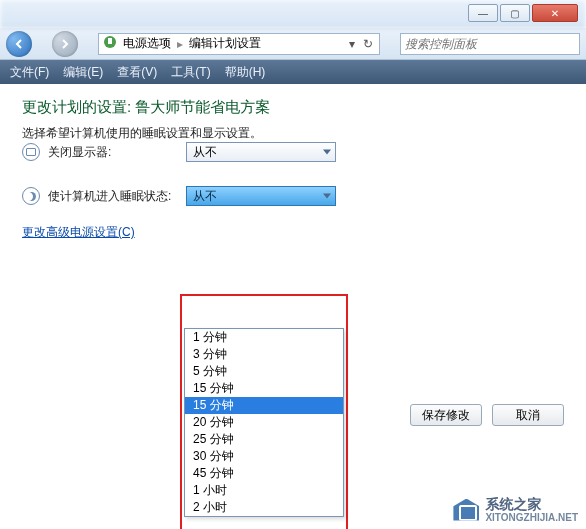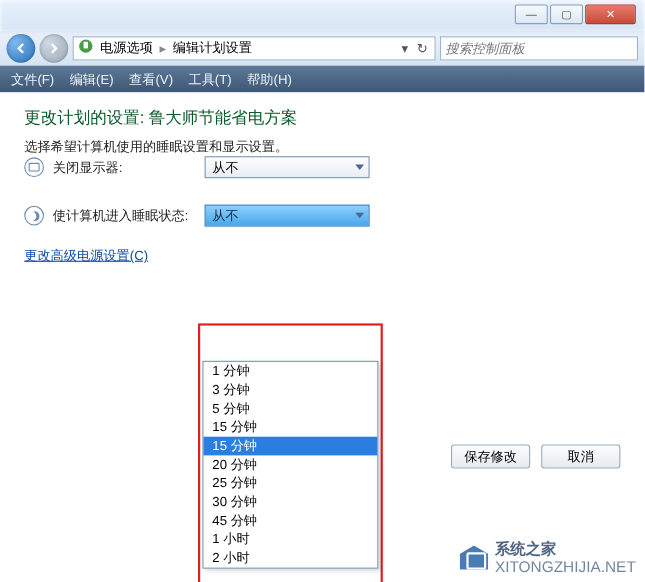--- a/index.html
+++ b/index.html
@@ -35,21 +35,21 @@
     background: linear-gradient(#f6fafd,#dce8f4);
   }
   .win-btn.close {
     background: linear-gradient(#e87a6a,#c94b3a);
     color: #fff; border-color:#a63b2e; width:46px;
   }
   
   .navbar {
     height: 32px;
     background: linear-gradient(#eaf2fb,#d6e4f2);
-    display: flex; align-items: center; gap: 4px;
+    display: flex; align-items: center; gap: 20px;
     padding: 0 6px;
     border-bottom: 1px solid #afc2d8;
   }
   .nav-arrow {
     width: 26px; height: 26px; border-radius: 50%;
     background: radial-gradient(circle at 30% 30%, #7fb9f0, #2a6db8);
     display:flex; align-items:center; justify-content:center;
     color:#fff; cursor:pointer; box-shadow: inset 0 0 3px rgba(0,0,0,.3);
   }
   .nav-arrow.fwd { background: radial-gradient(circle at 30% 30%, #cfd8e2, #9aa9ba); }
@@ -163,21 +163,21 @@
   }
   .watermark .logo {
     width:26px; height:22px; background:#2a66a8;
     clip-path: polygon(50% 0,100% 35%,100% 100%,0 100%,0 35%);
     position:relative;
   }
   .watermark .logo::after{
     content:""; position:absolute; left:6px; top:6px; width:14px; height:12px;
     border:2px solid #fff; border-radius:2px;
   }
-  .w-sub { font-size:14px; color:#5a738e; font-weight:normal; margin-top:-2px;}
+  .w-sub { font-size:10px; color:#5a738e; font-weight:bold; margin-top:-2px;}
 </style>
 </head>
 <body>
 
 <div class="titlebar">
   <span class="title-text"></span>
 </div>
 <div class="win-controls" style="position:absolute; top:4px; right:8px; z-index:20;">
   <div class="win-btn">—</div>
   <div class="win-btn">▢</div>

